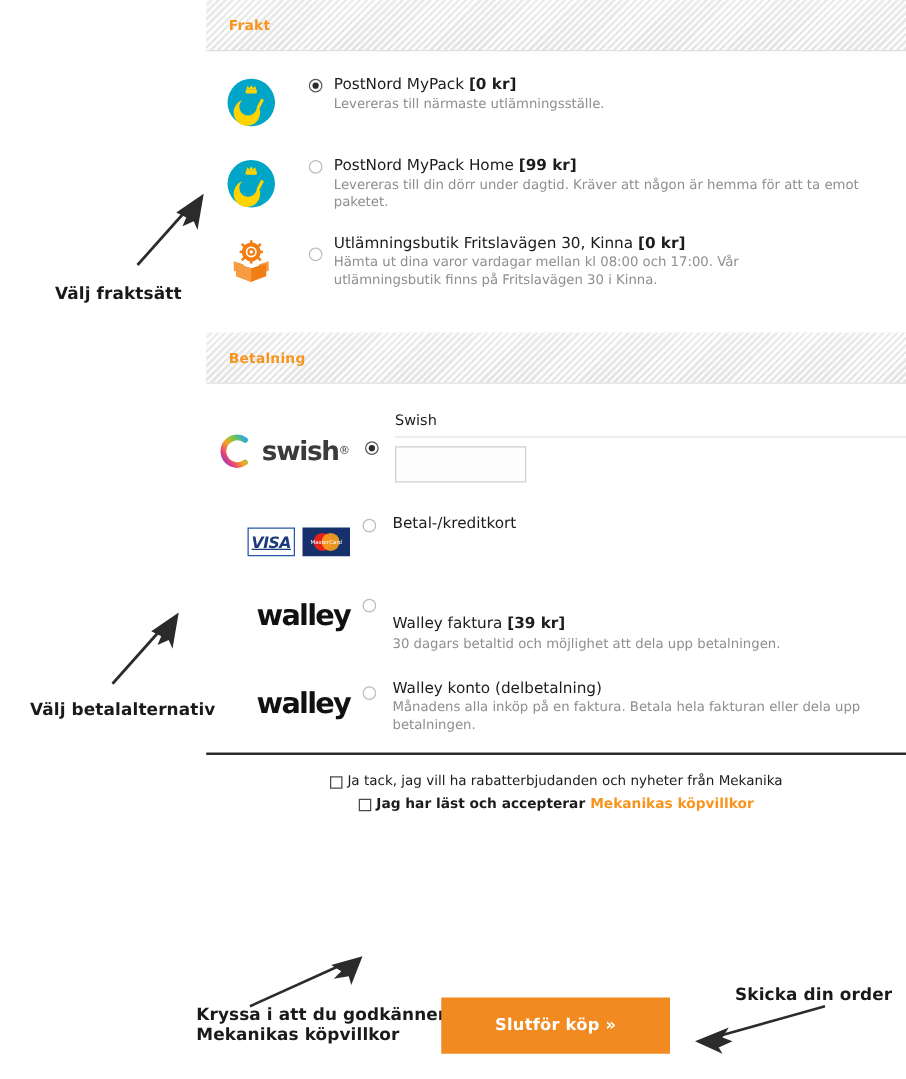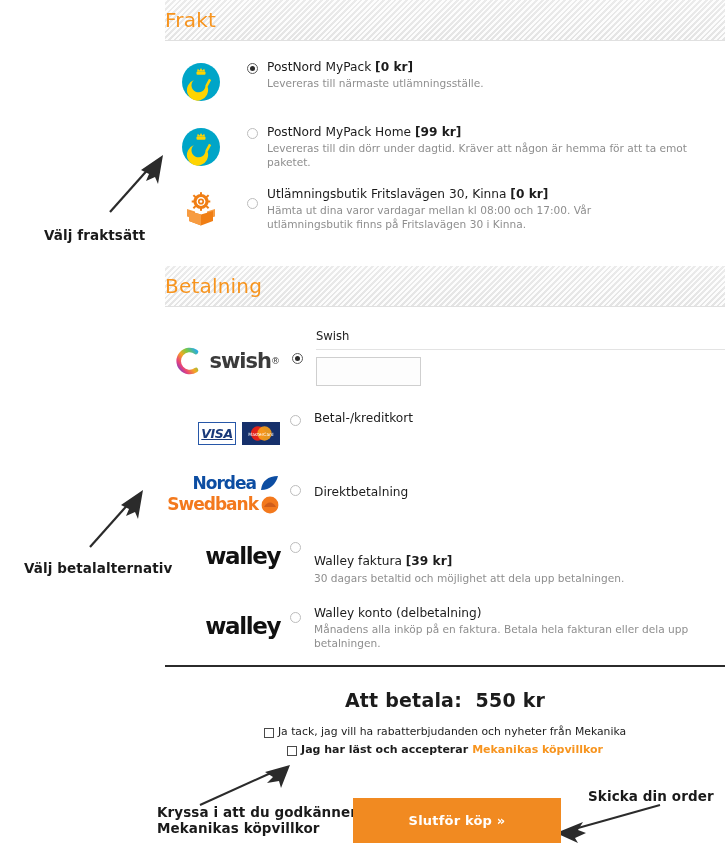--- a/index.html
+++ b/index.html
@@ -22,21 +22,21 @@
 
   .sec-head{
     height:40px;
     background:
       repeating-linear-gradient(135deg,rgba(255,255,255,.85) 0 2px,rgba(0,0,0,.035) 2px 4px),
       linear-gradient(#f4f4f4,#ececec);
     border-bottom:1px solid #e0e0e0;
     display:flex;align-items:center;
   }
   .sec-head-title{
-    color:#f7941e;font-weight:normal;font-size:20px;letter-spacing:.2px;
+    margin-left:18px;color:#f7941e;font-weight:bold;font-size:11px;letter-spacing:.2px;
   }
 
   .info-line{font-size:11.5px;color:#1c1c1c;margin:20px 0 0 12px;}
   .info-line a{color:#f7941e;text-decoration:none;}
 
   .opt{display:flex;align-items:flex-start;position:relative;}
   .opt-logo{width:72px;min-height:46px;display:flex;align-items:center;justify-content:center;flex:0 0 72px;}
   .opt-radio{width:30px;display:flex;justify-content:center;flex:0 0 30px;padding-top:4px;}
   .opt-body{flex:1;padding-top:1px;}
   .opt-title{font-size:12.2px;color:#1c1c1c;line-height:1.25;}
@@ -72,21 +72,21 @@
   .divider-top{border-top:2px solid #2b2b2b;margin-top:14px;}
 
   .total{text-align:center;font-size:19px;font-weight:bold;color:#1c1c1c;margin-top:22px;letter-spacing:.2px;}
 
   .cb-row{display:flex;align-items:flex-end;justify-content:center;font-size:10.8px;color:#1c1c1c;margin-top:14px;}
   .cb-row.second{margin-top:5px;font-weight:bold;font-size:11px;}
   .cbox{width:10px;height:10px;border:1px solid #4a4a4a;background:#fff;box-sizing:border-box;margin-right:4px;flex:0 0 10px;}
   .cb-row a{color:#f7941e;text-decoration:none;margin-left:4px;}
 
   .btn{
-    position:absolute;left:353px;top:798px;width:208px;height:45px;
+    position:absolute;left:353px;top:798px;width:183px;height:45px;
     background:#f18a21;color:#fff;border:none;
     font-family:"DejaVu Sans","Liberation Sans",sans-serif;
     font-size:13px;font-weight:bold;letter-spacing:.2px;cursor:pointer;
   }
 </style>
 </head>
 <body>
 
 <div class="page">
 
@@ -249,43 +249,20 @@
         </div>
       </div>
       <div class="opt-radio" style="flex:0 0 22px;width:22px;padding-top:5px;">
         <span class="radio"></span>
       </div>
       <div class="opt-body" style="padding-left:8px;">
         <div class="opt-title">Betal-/kreditkort</div>
       </div>
     </div>
 
-    <div class="opt" style="margin-top:17px;">
-      <div class="opt-logo" style="flex:0 0 115px;width:115px;justify-content:flex-end;padding-right:4px;display:block;text-align:right;">
-        <div style="display:flex;align-items:center;justify-content:flex-end;">
-          <span class="wordmark" style="font-size:17px;color:#0c4da2;">Nordea</span>
-          <svg width="22" height="17" viewBox="0 0 22 17" style="margin-left:2px;">
-            <path d="M3 15 C4 6 10 1 20 1 C18 9 12 15 3 15 Z" fill="#0c4da2"></path>
-          </svg>
-        </div>
-        <div style="display:flex;align-items:center;justify-content:flex-end;margin-top:1px;">
-          <span class="wordmark" style="font-size:17px;color:#f3791d;">Swedbank</span>
-          <svg width="20" height="19" viewBox="0 0 20 19" style="margin-left:2px;">
-            <circle cx="10" cy="10" r="8.4" fill="#f3791d"></circle>
-            <path d="M4 12 C7 6 13 6 16 12 Z" fill="#c4541a" opacity=".75"></path>
-          </svg>
-        </div>
-      </div>
-      <div class="opt-radio" style="flex:0 0 22px;width:22px;padding-top:12px;">
-        <span class="radio"></span>
-      </div>
-      <div class="opt-body" style="padding-left:8px;padding-top:12px;">
-        <div class="opt-title">Direktbetalning</div>
-      </div>
-    </div>
 
     <div class="opt" style="margin-top:14px;">
       <div class="opt-logo" style="flex:0 0 115px;width:115px;justify-content:flex-end;padding-right:4px;">
         <span class="wordmark" style="font-size:23px;color:#111;letter-spacing:-1.4px;">walley</span>
       </div>
       <div class="opt-radio" style="flex:0 0 22px;width:22px;padding-top:9px;">
         <span class="radio"></span>
       </div>
       <div class="opt-body" style="padding-left:8px;padding-top:3px;margin-top:18px;">
         <div class="opt-title"><span>Walley faktura </span><b>[39 kr]</b></div>
@@ -301,21 +278,20 @@
         <span class="radio"></span>
       </div>
       <div class="opt-body" style="padding-left:8px;padding-top:3px;">
         <div class="opt-title">Walley konto (delbetalning)</div>
         <div class="opt-desc">Månadens alla inköp på en faktura. Betala hela fakturan eller dela upp betalningen.</div>
       </div>
     </div>
 
     <div class="divider-top"></div>
 
-    <div class="total"><span>Att betala:</span>&nbsp;&nbsp;<span>550 kr</span></div>
 
     <div class="cb-row">
       <span class="cbox"></span>
       <span>Ja tack, jag vill ha rabatterbjudanden och nyheter från Mekanika</span>
     </div>
 
     <div class="cb-row second">
       <span class="cbox"></span>
       <span>Jag har läst och accepterar</span>
       <a href="#">Mekanikas köpvillkor</a>

